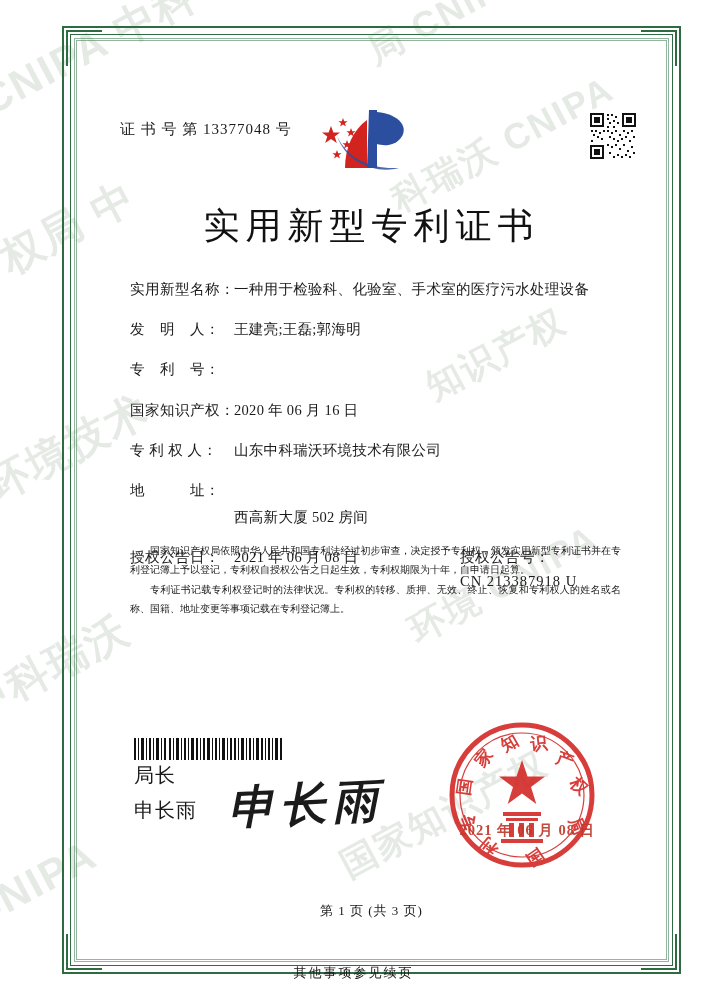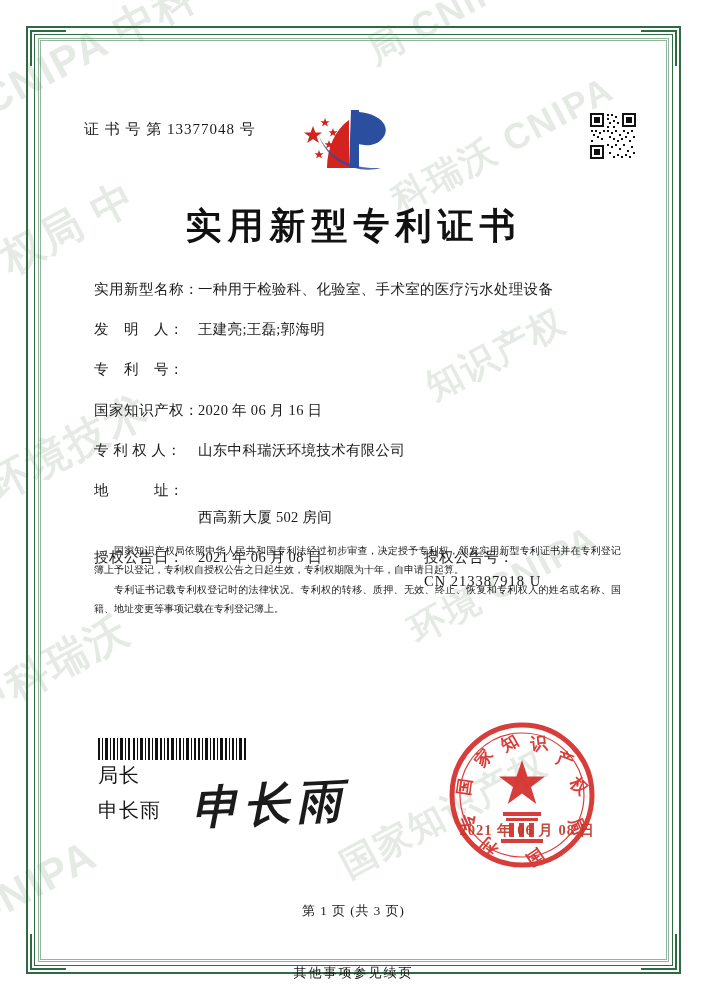--- a/index.html
+++ b/index.html
@@ -33,20 +33,21 @@
     letter-spacing: 2px;
   }
   .wm-a { font-size: 42px; transform: rotate(-28deg); }
   .wm-b { font-size: 36px; transform: rotate(-28deg); }
 
   
   .page {
     position: absolute;
     inset: 0;
     z-index: 1;
+    margin-left: 36px;
   }
   .border-outer {
     position: absolute;
     left: 26px; top: 26px; right: 26px; bottom: 26px;
     border: 2px solid #2f6b42;
   }
   .border-inner {
     position: absolute;
     left: 34px; top: 34px; right: 34px; bottom: 34px;
     border: 1px solid #2f6b42;
@@ -98,21 +99,21 @@
     width: 130px;
     height: 70px;
   }
 
   .title {
     position: absolute;
     left: 0; right: 0;
     top: 150px;
     text-align: center;
     font-size: 36px;
-    font-weight: 700;
+    font-weight: 400;
     letter-spacing: 6px;
     color: #111;
     font-family: "Liberation Serif", serif;
   }
 
   
   .fields {
     position: absolute;
     left: 42px;
     right: 30px;

